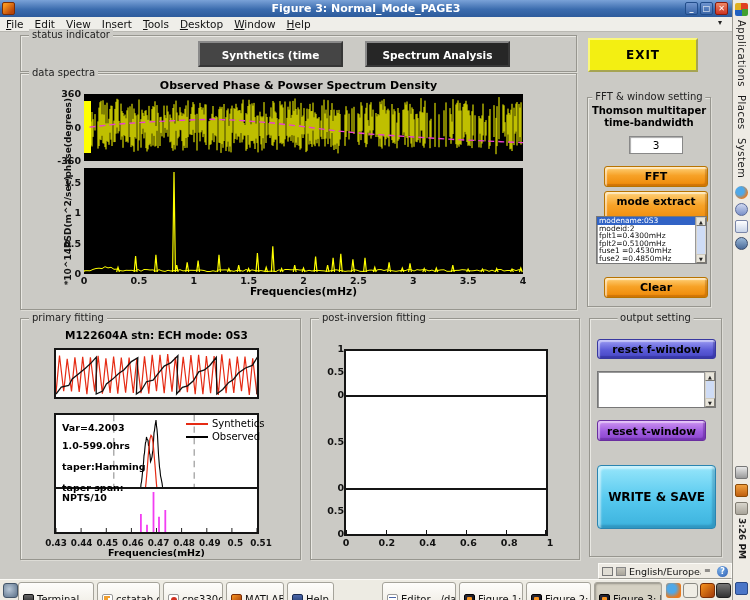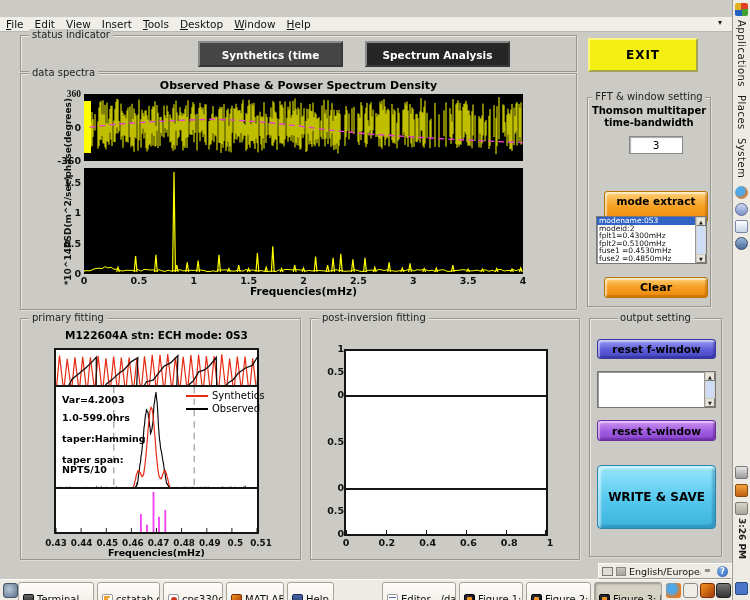--- a/index.html
+++ b/index.html
@@ -115,20 +115,27 @@
 #tray-matlab{background:linear-gradient(135deg,#f7931e,#a03a0a);border:1px solid #7a2d05}
 #tray-display{background:linear-gradient(#777,#333);border:1px solid #222}
 </style>
 </head>
 <body>
 
 <div id="desktop">
 
   <div class="matlab-window">
 
+    <div class="titlebar">
+      <div class="mat-icon"></div>
+      <div class="title-text">Figure 3: Normal_Mode_PAGE3</div>
+      <div class="win-btn btn-min"></div>
+      <div class="win-btn btn-max"></div>
+      <div class="win-btn btn-close"></div>
+    </div>
 
     <div class="menubar">
       <span class="menu-item"><u>F</u>ile</span>
       <span class="menu-item"><u>E</u>dit</span>
       <span class="menu-item"><u>V</u>iew</span>
       <span class="menu-item"><u>I</u>nsert</span>
       <span class="menu-item"><u>T</u>ools</span>
       <span class="menu-item"><u>D</u>esktop</span>
       <span class="menu-item"><u>W</u>indow</span>
       <span class="menu-item"><u>H</u>elp</span>
@@ -530,21 +537,21 @@
             <path d="M367.4,104 L368.8,97.1 L370.2,104" fill="none" stroke="#ffff00" stroke-width="1.2"></path>
             <path d="M382.7,104 L384.1,101.1 L385.5,104" fill="none" stroke="#ffff00" stroke-width="1.2"></path>
             <path d="M397.0,104 L398.4,101.1 L399.8,104" fill="none" stroke="#ffff00" stroke-width="1.2"></path>
             <path d="M411.3,104 L412.7,100.6 L414.1,104" fill="none" stroke="#ffff00" stroke-width="1.2"></path>
             <path d="M426.6,104 L428.0,101.1 L429.4,104" fill="none" stroke="#ffff00" stroke-width="1.2"></path>
             <path d="M435.4,104 L436.8,100.0 L438.2,104" fill="none" stroke="#ffff00" stroke-width="1.2"></path>
           </svg>
       </div>
       <div class="rotlabel" style="left:42px;top:102px">*10^14PSD(m^2/sec)</div>
       <div class="xlabel" style="left:63px;width:439px;top:211px;font-size:10.5px">Frequencies(mHz)</div>
-    <span class="tick ytick" style="left: 32px; top: 15px; font-family: Liberation Serif, serif;">360</span>
+    <span class="tick ytick" style="left: 32px; top: 15px;">360</span>
         <span class="tick ytick" style="left: 32px; top: 48.5px;">0</span>
         <span class="tick ytick" style="left: 32px; top: 82px;">-360</span>
         <span class="tick ytick" style="left: 32px; top: 195px;">0</span>
         <span class="tick ytick" style="left: 32px; top: 164.7px;">0.5</span>
         <span class="tick ytick" style="left: 32px; top: 134.4px;">1</span>
         <span class="tick ytick" style="left: 32px; top: 104px;">1.5</span>
         <span class="tick " style="left: 46px; top: 202px;">0</span>
         <span class="tick " style="left: 100.875px; top: 202px;">0.5</span>
         <span class="tick " style="left: 155.75px; top: 202px;">1</span>
         <span class="tick " style="left: 210.625px; top: 202px;">1.5</span>
@@ -553,20 +560,21 @@
         <span class="tick " style="left: 375.25px; top: 202px;">3</span>
         <span class="tick " style="left: 430.125px; top: 202px;">3.5</span>
         <span class="tick " style="left: 485px; top: 202px;">4</span>
       </div>
 
     <div class="panel" style="left:587px;top:97px;width:124px;height:210px">
       <span class="panel-label centered">FFT &amp; window setting</span>
       <div class="fft-head" style="top:7px">Thomson multitaper</div>
       <div class="fft-head" style="top:19px">time-bandwidth</div>
       <div class="bw-input" style="left:41px;top:38px;width:54px;height:18px">3</div>
+      <div class="btn-orange" style="position:absolute;left:16px;top:68px;width:104px;height:21px;font-size:11px;line-height:20px">FFT</div>
       <div class="btn-orange" style="position:absolute;left:16px;top:93px;width:104px;height:32px;font-size:10.5px;line-height:18px">mode extract</div>
       <div class="listbox" style="left:8px;top:118px;width:111px;height:48px">
         <div id="mode-list-rows" style="position:absolute;left:0;top:0;right:11px;bottom:0;overflow:hidden">
             <div class="mode-row sel">modename:0S3</div>
             <div class="mode-row">modeid:2</div>
             <div class="mode-row">fplt1=0.4300mHz</div>
             <div class="mode-row">fplt2=0.5100mHz</div>
             <div class="mode-row">fuse1 =0.4530mHz</div>
             <div class="mode-row">fuse2 =0.4850mHz</div>
           </div>
@@ -583,21 +591,21 @@
       <span class="panel-label">primary fitting</span>
       <div class="fit-title">M122604A  stn: ECH  mode: 0S3</div>
 
       <div class="whiteplot" style="left:33px;top:29px;width:205px;height:51px">
         <svg id="strip-svg" viewBox="0 0 201 47" preserveAspectRatio="none">
             <path d="M0,43L3.5,5.5L7.7,41.3L11.2,8.9L15.5,41.4L18.9,7.4L23.2,41.9L26.7,6.9L30.9,44.3L34.4,7.3L38.7,41.4L42.1,5.9L46.4,43.8L49.9,8.4L54.1,42.9L57.6,6.5L61.8,43.6L65.3,7.5L69.6,42.7L73.1,7.6L77.3,43.0L80.8,8.5L85.0,43.3L88.5,6.4L92.8,43.6L96.2,4.8L100.5,41.2L104.0,4.9L108.2,43.3L111.7,4.1L116.0,41.6L119.4,7.1L123.7,42.1L127.2,6.7L131.4,42.2L134.9,5.1L139.2,44.3L142.6,4.7L146.9,44.3L150.4,6.0L154.6,43.2L158.1,6.1L162.3,44.9L165.8,4.2L170.1,43.3L173.6,8.6L177.8,43.0L181.3,6.5L185.5,41.3L189.0,6.6L193.3,44.9L196.7,8.2L201.0,44.8" fill="none" stroke="#e52b14" stroke-width="1.2"></path>
             <path d="M0,44L5.3,37.1L12.7,35.5L16.2,29.0L22.1,24.3L29.4,18.3L35.4,12.6L40.3,7.1L40.2,44L46.7,41.1L50.4,34.0L56.7,29.1L63.0,23.2L67.8,20.0L75.4,11.6L81.8,7.6L80.4,44L85.1,40.9L90.5,31.7L97.1,30.1L101.9,23.8L108.2,16.1L114.6,12.9L121.9,5.7L120.6,44L126.4,37.3L131.6,35.8L137.4,30.8L142.7,21.8L148.5,19.9L153.8,15.5L160.3,7.3L160.8,44L166.7,39.5L172.8,32.4L177.4,29.5L182.4,23.0L189.5,18.0L196.3,15.4L202.3,5.7L201.0,44" fill="none" stroke="#111" stroke-width="1.3"></path>
           </svg>
       </div>
 
-      <div class="whiteplot" style="left:33px;top:66px;width:205px;height:116px">
+      <div class="whiteplot" style="left:33px;top:94px;width:205px;height:116px">
         <svg id="fit-svg" viewBox="0 0 201 88" preserveAspectRatio="none">
             <line x1="57.8" y1="0" x2="57.8" y2="84" stroke="#9a9a9a" stroke-width="1.2" stroke-dasharray="5 4"></line>
             <line x1="138.2" y1="0" x2="138.2" y2="84" stroke="#9a9a9a" stroke-width="1.2" stroke-dasharray="5 4"></line>
             <path d="M0.0,82.0L0.5,79.4L1.0,81.6L1.5,80.5L2.0,79.2L2.5,79.7L3.0,80.9L3.5,81.7L4.0,80.3L4.5,81.7L5.0,78.9L5.5,79.1L6.0,81.3L6.5,79.9L7.0,79.9L7.5,81.5L8.0,80.4L8.5,82.1L9.0,81.9L9.5,81.7L10.0,81.1L10.5,81.0L11.0,79.4L11.5,81.0L12.0,81.2L12.5,81.5L13.0,81.0L13.5,80.2L14.0,79.1L14.5,80.1L15.0,80.9L15.5,79.8L16.0,79.9L16.5,79.4L17.0,81.3L17.5,81.8L18.0,80.2L18.5,82.3L19.0,79.0L19.5,81.0L20.0,82.0L20.5,80.1L21.0,81.7L21.5,80.5L22.0,81.3L22.5,79.2L23.0,81.8L23.5,81.2L24.0,81.1L24.5,80.1L25.0,82.1L25.5,79.4L26.0,79.8L26.5,80.3L27.0,80.0L27.5,81.7L28.0,79.8L28.5,80.0L29.0,79.5L29.5,80.3L30.0,80.2L30.5,81.9L31.0,79.5L31.5,80.4L32.0,81.9L32.5,80.6L33.0,81.0L33.5,79.5L34.0,79.6L34.5,79.9L35.0,81.0L35.5,80.5L36.0,81.5L36.5,80.9L37.0,81.5L37.5,80.8L38.0,82.2L38.5,81.0L39.0,81.5L39.5,79.4L40.0,82.1L40.5,79.3L41.0,80.6L41.5,80.0L42.0,79.9L42.5,81.5L43.0,79.8L43.5,81.6L44.0,81.6L44.5,79.1L45.0,81.8L45.5,79.5L46.0,81.0L46.5,81.4L47.0,81.9L47.5,81.6L48.0,81.8L48.5,80.9L49.0,82.0L49.5,80.9L50.0,82.1L50.5,79.6L51.0,80.7L51.5,80.9L52.0,79.2L52.5,82.0L53.0,81.1L53.5,81.6L54.0,80.3L54.5,80.4L55.0,80.6L55.5,81.9L56.0,80.5L56.5,81.9L57.0,79.0L57.5,81.8L58.0,80.9L58.5,79.5L59.0,80.3L59.5,80.0L60.0,80.3L60.5,79.2L61.0,81.8L61.5,81.5L62.0,81.5L62.5,80.6L63.0,79.3L63.5,79.2L64.0,79.9L64.5,80.5L65.0,80.1L65.5,80.1L66.0,81.9L66.5,81.6L67.0,82.1L67.5,81.8L68.0,80.3L68.5,81.6L69.0,82.1L69.5,79.9L70.0,80.0L70.5,81.3L71.0,81.7L71.5,81.5L72.0,81.7L72.5,80.7L73.0,81.2L73.5,82.3L74.0,81.4L74.5,78.9L75.0,81.9L75.5,82.3L76.0,81.7L76.5,81.1L77.0,79.9L77.5,80.8L78.0,82.1L78.5,79.0L79.0,81.0L79.5,78.6L80.0,79.2L80.5,77.5L81.0,75.6L81.5,76.2L82.0,73.1L82.5,69.4L83.0,66.9L83.5,64.2L84.0,60.2L84.5,59.4L85.0,54.3L85.5,52.5L86.0,49.2L86.5,45.2L87.0,40.7L87.5,37.9L88.0,32.0L88.5,29.7L89.0,25.3L89.5,21.7L90.0,20.6L90.5,17.3L91.0,19.0L91.5,19.5L92.0,19.9L92.5,23.8L93.0,24.2L93.5,30.0L94.0,31.2L94.5,36.6L95.0,35.7L95.5,34.4L96.0,32.9L96.5,29.5L97.0,27.7L97.5,20.8L98.0,13.9L98.5,12.2L99.0,8.7L99.5,6.5L100.0,4.0L100.5,8.5L101.0,11.3L101.5,16.2L102.0,23.7L102.5,30.8L103.0,36.0L103.5,40.9L104.0,43.5L104.5,47.7L105.0,49.4L105.5,51.4L106.0,53.4L106.5,56.3L107.0,58.6L107.5,60.3L108.0,63.4L108.5,65.6L109.0,66.9L109.5,71.0L110.0,72.8L110.5,75.7L111.0,75.9L111.5,76.5L112.0,77.3L112.5,77.8L113.0,79.2L113.5,79.2L114.0,82.0L114.5,80.7L115.0,79.8L115.5,79.6L116.0,80.2L116.5,80.1L117.0,80.3L117.5,82.1L118.0,80.0L118.5,80.4L119.0,80.3L119.5,79.8L120.0,81.2L120.5,79.5L121.0,80.2L121.5,80.1L122.0,79.7L122.5,81.3L123.0,80.1L123.5,81.6L124.0,81.1L124.5,80.0L125.0,81.9L125.5,81.5L126.0,80.6L126.5,80.0L127.0,79.7L127.5,80.0L128.0,79.1L128.5,79.6L129.0,79.1L129.5,82.1L130.0,82.3L130.5,80.1L131.0,81.4L131.5,81.4L132.0,81.3L132.5,79.9L133.0,81.1L133.5,79.9L134.0,79.6L134.5,79.1L135.0,80.2L135.5,79.1L136.0,79.0L136.5,80.6L137.0,79.4L137.5,80.8L138.0,80.3L138.5,80.4L139.0,80.2L139.5,81.2L140.0,82.3L140.5,80.5L141.0,81.7L141.5,80.0L142.0,81.4L142.5,81.0L143.0,82.3L143.5,80.1L144.0,82.0L144.5,79.7L145.0,80.9L145.5,80.9L146.0,79.0L146.5,81.2L147.0,81.7L147.5,79.9L148.0,81.8L148.5,82.0L149.0,81.7L149.5,79.7L150.0,81.3L150.5,82.2L151.0,79.9L151.5,79.4L152.0,79.0L152.5,81.3L153.0,81.5L153.5,81.5L154.0,80.8L154.5,80.7L155.0,81.4L155.5,80.7L156.0,82.0L156.5,79.0L157.0,81.7L157.5,79.5L158.0,79.4L158.5,79.2L159.0,80.1L159.5,80.2L160.0,79.7L160.5,80.1L161.0,79.4L161.5,79.2L162.0,82.2L162.5,81.6L163.0,81.0L163.5,79.8L164.0,80.1L164.5,82.2L165.0,79.9L165.5,80.4L166.0,80.3L166.5,79.3L167.0,81.8L167.5,79.1L168.0,79.2L168.5,82.0L169.0,79.5L169.5,79.5L170.0,81.5L170.5,79.1L171.0,82.2L171.5,81.7L172.0,78.9L172.5,80.4L173.0,79.4L173.5,81.5L174.0,80.6L174.5,80.9L175.0,79.6L175.5,82.2L176.0,81.3L176.5,81.2L177.0,81.6L177.5,79.0L178.0,80.6L178.5,80.6L179.0,79.4L179.5,81.2L180.0,81.5L180.5,82.1L181.0,81.4L181.5,82.2L182.0,79.2L182.5,81.4L183.0,80.9L183.5,81.8L184.0,79.2L184.5,82.1L185.0,81.2L185.5,79.9L186.0,82.2L186.5,80.7L187.0,80.0L187.5,80.4L188.0,79.0L188.5,81.0L189.0,79.8L189.5,78.9L190.0,82.0L190.5,81.5L191.0,81.9L191.5,81.7L192.0,81.3L192.5,80.4L193.0,81.2L193.5,80.1L194.0,80.0L194.5,81.1L195.0,81.4L195.5,80.9L196.0,79.4L196.5,79.9L197.0,81.5L197.5,80.6L198.0,82.0L198.5,81.9L199.0,81.5L199.5,81.6L200.0,79.1L200.5,81.9L201.0,80.7" fill="none" stroke="#000000" stroke-width="1.1"></path>
             <path d="M0.0,83.2L0.5,82.5L1.0,82.9L1.5,82.9L2.0,82.3L2.5,83.0L3.0,82.3L3.5,82.5L4.0,82.6L4.5,83.3L5.0,83.3L5.5,82.8L6.0,82.6L6.5,82.8L7.0,83.2L7.5,82.7L8.0,83.0L8.5,82.4L9.0,82.6L9.5,83.4L10.0,83.2L10.5,83.2L11.0,82.6L11.5,83.4L12.0,82.9L12.5,82.5L13.0,83.0L13.5,82.4L14.0,82.9L14.5,82.6L15.0,83.3L15.5,82.6L16.0,82.8L16.5,82.6L17.0,83.1L17.5,82.8L18.0,83.0L18.5,83.2L19.0,83.3L19.5,82.4L20.0,82.8L20.5,82.6L21.0,82.4L21.5,82.3L22.0,82.4L22.5,82.5L23.0,83.3L23.5,82.7L24.0,82.9L24.5,83.2L25.0,83.0L25.5,83.1L26.0,82.7L26.5,83.2L27.0,82.4L27.5,83.4L28.0,82.7L28.5,83.0L29.0,82.6L29.5,82.4L30.0,82.5L30.5,82.4L31.0,82.6L31.5,82.5L32.0,83.3L32.5,82.5L33.0,83.2L33.5,82.5L34.0,82.7L34.5,83.2L35.0,83.3L35.5,82.4L36.0,82.8L36.5,83.2L37.0,82.9L37.5,82.3L38.0,83.4L38.5,82.5L39.0,83.3L39.5,82.4L40.0,82.6L40.5,83.4L41.0,82.6L41.5,83.0L42.0,82.9L42.5,83.4L43.0,82.9L43.5,82.6L44.0,83.1L44.5,82.4L45.0,82.8L45.5,82.4L46.0,83.3L46.5,82.9L47.0,83.4L47.5,82.3L48.0,83.2L48.5,82.7L49.0,82.7L49.5,82.9L50.0,83.3L50.5,83.2L51.0,82.9L51.5,82.7L52.0,82.6L52.5,83.0L53.0,82.3L53.5,82.6L54.0,82.8L54.5,83.2L55.0,83.3L55.5,83.0L56.0,82.8L56.5,83.4L57.0,82.4L57.5,82.3L58.0,82.3L58.5,83.1L59.0,83.1L59.5,82.4L60.0,82.8L60.5,82.6L61.0,83.1L61.5,83.2L62.0,83.0L62.5,83.0L63.0,83.4L63.5,83.0L64.0,83.0L64.5,83.3L65.0,82.4L65.5,82.7L66.0,83.4L66.5,82.6L67.0,82.5L67.5,82.3L68.0,82.8L68.5,83.1L69.0,83.2L69.5,83.3L70.0,82.7L70.5,82.5L71.0,83.4L71.5,83.4L72.0,82.8L72.5,83.1L73.0,82.7L73.5,82.6L74.0,82.8L74.5,82.3L75.0,82.2L75.5,81.8L76.0,81.2L76.5,80.4L77.0,79.3L77.5,77.9L78.0,77.3L78.5,75.8L79.0,73.8L79.5,72.7L80.0,70.5L80.5,68.7L81.0,68.2L81.5,66.6L82.0,65.9L82.5,65.9L83.0,66.2L83.5,66.6L84.0,67.3L84.5,67.8L85.0,68.9L85.5,69.7L86.0,70.4L86.5,70.1L87.0,69.5L87.5,68.8L88.0,66.6L88.5,63.8L89.0,60.8L89.5,57.1L90.0,53.5L90.5,49.1L91.0,44.6L91.5,39.5L92.0,34.0L92.5,29.6L93.0,25.9L93.5,21.9L94.0,18.6L94.5,17.5L95.0,16.1L95.5,16.6L96.0,17.1L96.5,19.4L97.0,21.7L97.5,25.6L98.0,30.4L98.5,35.0L99.0,39.4L99.5,44.6L100.0,49.8L100.5,54.5L101.0,58.2L101.5,62.0L102.0,65.4L102.5,67.7L103.0,70.0L103.5,71.0L104.0,71.5L104.5,71.8L105.0,72.1L105.5,71.6L106.0,70.7L106.5,69.1L107.0,68.0L107.5,67.4L108.0,65.8L108.5,66.2L109.0,66.2L109.5,66.0L110.0,67.7L110.5,68.1L111.0,70.3L111.5,71.3L112.0,73.0L112.5,74.9L113.0,77.1L113.5,77.6L114.0,78.8L114.5,79.8L115.0,81.2L115.5,81.7L116.0,81.5L116.5,82.6L117.0,82.0L117.5,83.0L118.0,82.8L118.5,82.6L119.0,83.4L119.5,83.2L120.0,83.3L120.5,82.7L121.0,82.7L121.5,83.0L122.0,83.3L122.5,82.5L123.0,82.7L123.5,82.3L124.0,82.8L124.5,83.3L125.0,82.9L125.5,83.4L126.0,82.8L126.5,83.2L127.0,82.9L127.5,82.9L128.0,82.9L128.5,83.3L129.0,82.7L129.5,83.2L130.0,82.5L130.5,82.9L131.0,82.4L131.5,83.0L132.0,83.2L132.5,83.2L133.0,83.1L133.5,82.7L134.0,82.9L134.5,83.3L135.0,82.9L135.5,82.6L136.0,83.0L136.5,82.8L137.0,82.5L137.5,82.8L138.0,83.1L138.5,82.8L139.0,82.4L139.5,83.2L140.0,83.1L140.5,83.0L141.0,83.0L141.5,82.5L142.0,82.7L142.5,83.4L143.0,82.4L143.5,82.6L144.0,82.7L144.5,83.3L145.0,82.6L145.5,83.4L146.0,83.2L146.5,82.9L147.0,82.8L147.5,83.1L148.0,82.3L148.5,82.4L149.0,83.3L149.5,83.1L150.0,83.3L150.5,82.6L151.0,82.6L151.5,82.4L152.0,82.4L152.5,83.1L153.0,82.8L153.5,83.1L154.0,83.3L154.5,82.8L155.0,83.4L155.5,83.0L156.0,82.4L156.5,83.1L157.0,82.3L157.5,82.9L158.0,82.7L158.5,83.2L159.0,83.1L159.5,83.0L160.0,83.3L160.5,82.7L161.0,83.2L161.5,82.4L162.0,82.6L162.5,83.1L163.0,82.4L163.5,82.5L164.0,82.8L164.5,83.3L165.0,83.3L165.5,82.8L166.0,82.7L166.5,83.3L167.0,83.0L167.5,82.6L168.0,82.9L168.5,82.9L169.0,83.1L169.5,83.2L170.0,82.5L170.5,83.3L171.0,83.1L171.5,82.3L172.0,82.8L172.5,83.1L173.0,83.4L173.5,82.4L174.0,82.7L174.5,82.5L175.0,83.3L175.5,82.6L176.0,83.2L176.5,83.0L177.0,83.0L177.5,82.9L178.0,82.8L178.5,82.4L179.0,82.7L179.5,83.1L180.0,82.6L180.5,82.9L181.0,82.5L181.5,82.7L182.0,82.3L182.5,83.2L183.0,82.8L183.5,82.7L184.0,82.9L184.5,82.3L185.0,82.8L185.5,83.4L186.0,83.0L186.5,83.0L187.0,82.4L187.5,83.1L188.0,82.8L188.5,82.6L189.0,82.5L189.5,82.9L190.0,82.6L190.5,82.3L191.0,82.6L191.5,82.4L192.0,83.1L192.5,83.4L193.0,83.3L193.5,83.3L194.0,82.7L194.5,83.4L195.0,82.9L195.5,82.8L196.0,82.9L196.5,82.7L197.0,82.4L197.5,82.8L198.0,83.1L198.5,83.1L199.0,82.5L199.5,83.0L200.0,82.5L200.5,82.7L201.0,82.6" fill="none" stroke="#e52b14" stroke-width="1.2"></path>
             <line x1="0.0" y1="84" x2="0.0" y2="88" stroke="#222" stroke-width="1"></line>
             <line x1="25.1" y1="84" x2="25.1" y2="88" stroke="#222" stroke-width="1"></line>
             <line x1="50.3" y1="84" x2="50.3" y2="88" stroke="#222" stroke-width="1"></line>
             <line x1="75.4" y1="84" x2="75.4" y2="88" stroke="#222" stroke-width="1"></line>
             <line x1="100.5" y1="84" x2="100.5" y2="88" stroke="#222" stroke-width="1"></line>
@@ -677,21 +685,21 @@
     <div class="panel" style="left:589px;top:318px;width:133px;height:239px">
       <span class="panel-label centered">output setting</span>
       <div class="btn-blue" style="position:absolute;left:7px;top:20px;width:119px;height:20px;font-size:10.5px;line-height:19px">reset f-window</div>
       <div class="listbox" style="left:7px;top:52px;width:119px;height:37px">
         <div class="sbar">
           <div class="sbtn up"></div>
           <div class="sthumb"></div>
           <div class="sbtn down"></div>
         </div>
       </div>
-      <div class="btn-purple" style="position:absolute;left:7px;top:101px;width:119px;height:21px;font-size:10.5px;line-height:20px">reset t-window</div>
+      <div class="btn-purple" style="position:absolute;left:7px;top:101px;width:109px;height:21px;font-size:10.5px;line-height:20px">reset t-window</div>
       <div class="btn-cyan" style="position:absolute;left:7px;top:146px;width:119px;height:64px;font-size:12px;line-height:62px">WRITE &amp; SAVE</div>
     </div>
 
   </div>
 
   <div class="kbd-bar">
     <span class="kbd-icon"></span>
     <span class="flag-icon"></span>
     <span class="kbd-label">English/European</span>
     <span class="menu-lines-icon"></span>

